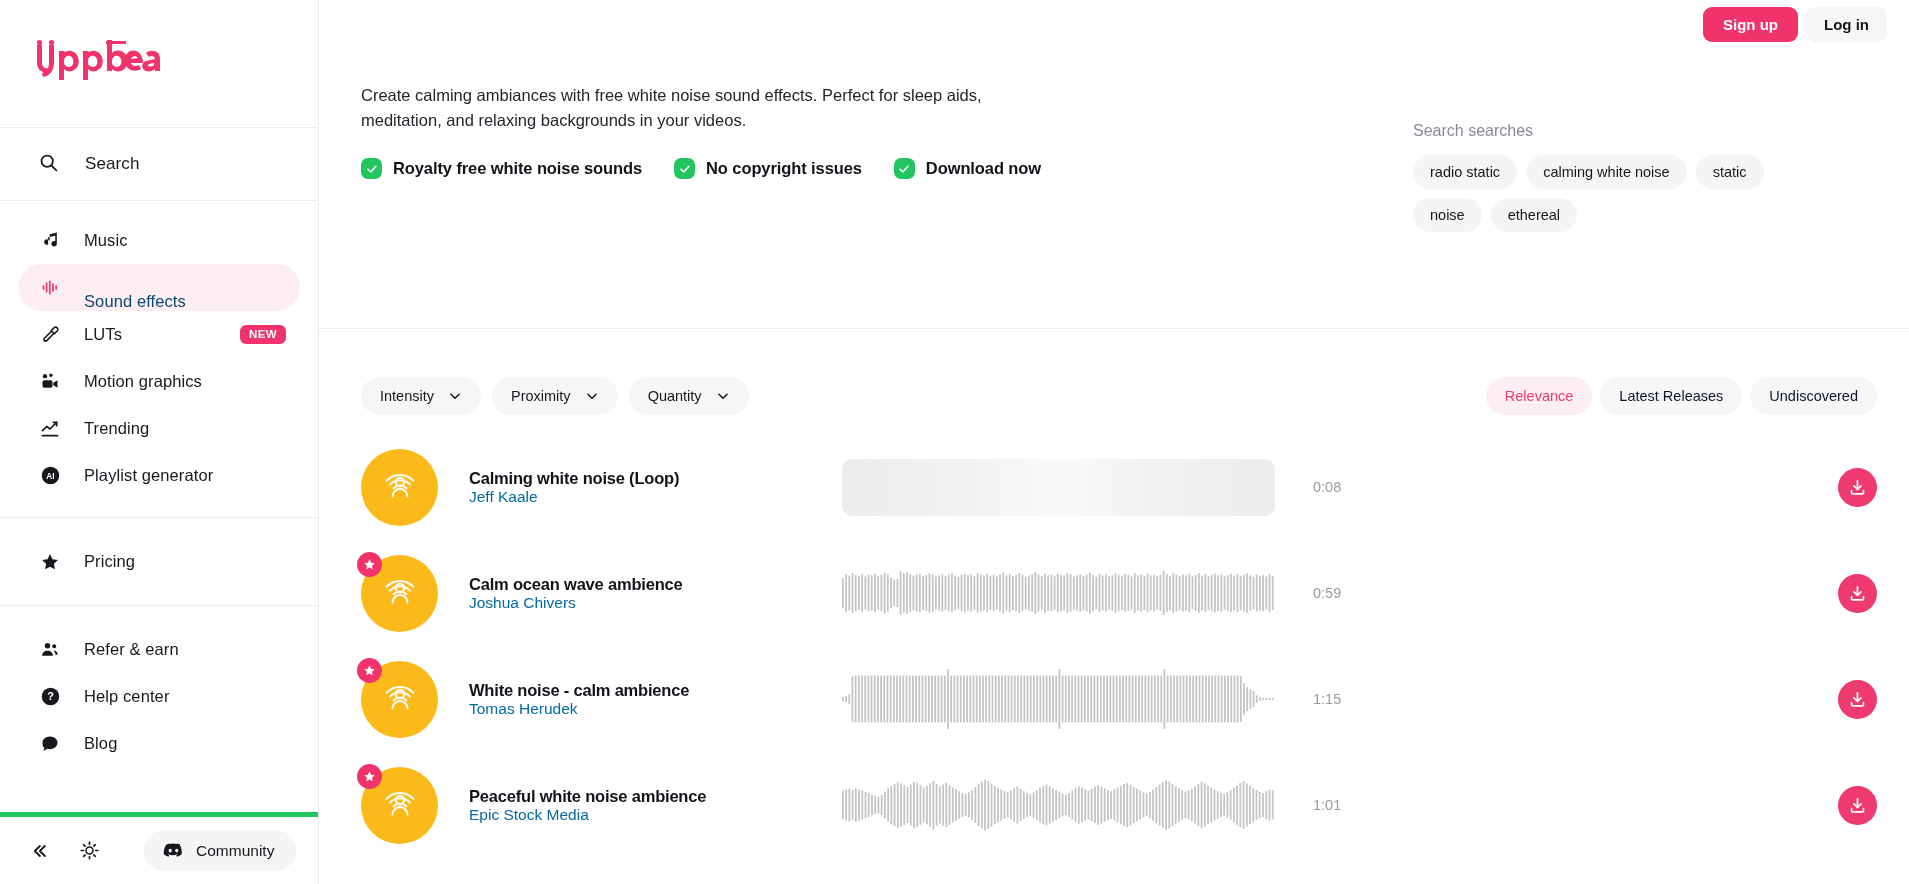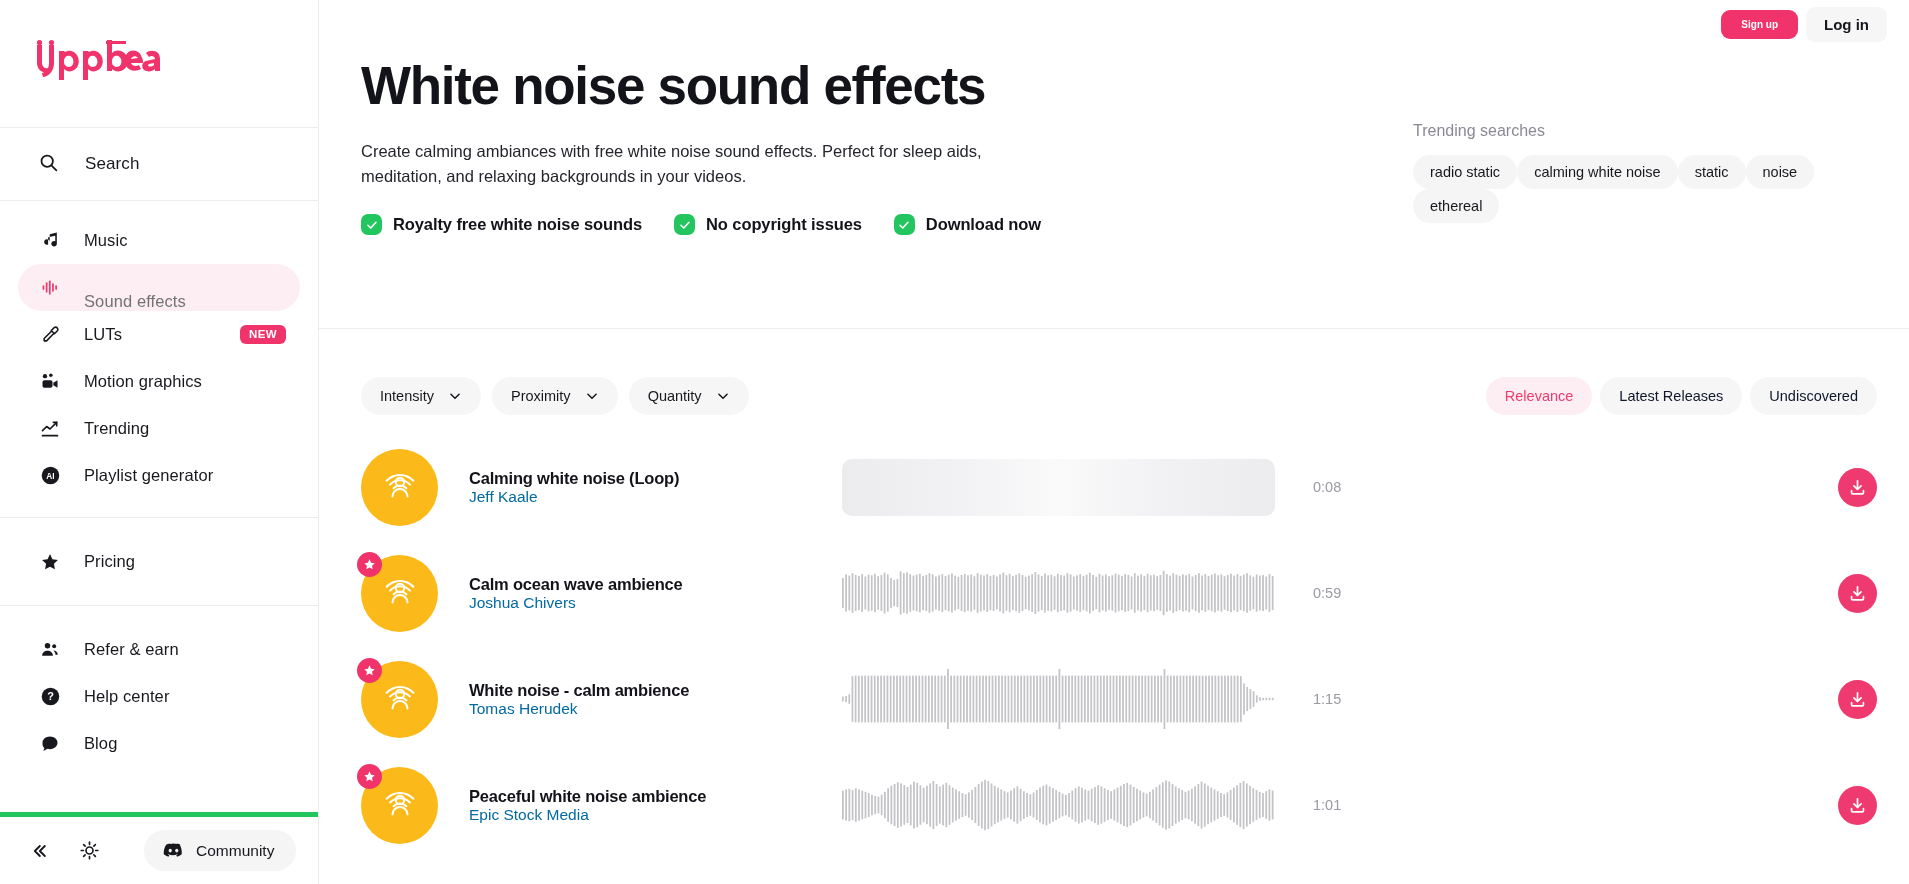--- a/index.html
+++ b/index.html
@@ -41,21 +41,21 @@
 
   .nav-group { padding: 16px 18px 18px 18px; border-bottom: 1px solid #ececec; }
   .nav-item {
     display: flex; align-items: center;
     height: 47px; padding: 0 14px 0 21px;
     border-radius: 24px; cursor: pointer; position: relative;
   }
   .nav-item .ico { width: 22px; height: 22px; display: flex; align-items: center; justify-content: center; flex: 0 0 22px;}
   .nav-item .lbl { font-size: 16.5px; color: #18181f; margin-left: 23px; letter-spacing: .1px; white-space: nowrap;}
   .nav-item.active { background: #fdeef3; }
-  .nav-item.active .lbl { color: #737373; margin-top: 28px; }
+  .nav-item.active .lbl { color: #0c4a6e; margin-top: 28px; }
   .badge-new {
     margin-left: auto; background: #f0336b; color: #fff;
     font-size: 11.5px; font-weight: bold; letter-spacing: .4px;
     padding: 4px 9px; border-radius: 6px; line-height: 1;
   }
   .nav-mid { padding: 20px 18px; border-bottom: 1px solid #ececec; }
   .nav-bottom { padding: 20px 18px; }
 
   .sidebar-footer {
     margin-top: auto;
@@ -81,21 +81,21 @@
   
   .main { flex: 1; height: 884px; position: relative; overflow: hidden; background: #fff; }
 
   .topbar {
     position: absolute; top: 0; right: 0;
     height: 48px; display: flex; align-items: center; gap: 8px;
     padding-right: 22px; z-index: 5;
   }
   .btn-signup {
     background: #f0336b; color: #fff; border: none;
-    font-size: 10px; font-weight: bold;
+    font-size: 15px; font-weight: bold;
     padding: 9px 20px; border-radius: 9px; cursor: pointer;
     font-family: "Liberation Sans", sans-serif;
   }
   .btn-login {
     background: #f6f6f7; color: #18181f; border: none;
     font-size: 15px; font-weight: bold;
     padding: 9px 18px; border-radius: 9px; cursor: pointer;
     font-family: "Liberation Sans", sans-serif;
   }
 
@@ -117,21 +117,21 @@
   .bullets { display: flex; align-items: center; gap: 32px; margin-top: 25px; }
   .bullet { display: flex; align-items: center; gap: 11px; }
   .check-box {
     width: 21px; height: 21px; border-radius: 7px; background: #22c55e;
     display: flex; align-items: center; justify-content: center; flex: 0 0 21px;
   }
   .bullet .lbl { font-size: 16.5px; font-weight: bold; color: #13131a; letter-spacing: -.1px;}
 
   .hero-right { margin-left: 22px; padding-top: 64px; }
   .related-title { font-size: 16px; color: #8a8a96; margin-bottom: 15px; }
-  .chips { display: flex; flex-wrap: wrap; max-width: 420px; }
+  .chips { display: flex; flex-wrap: wrap; gap: 9px; max-width: 420px; }
   .chip {
     background: #f5f5f6; border: none; border-radius: 20px;
     padding: 9px 17px; font-size: 14.5px; color: #18181f; cursor: pointer;
     font-family: "Liberation Sans", sans-serif; white-space: nowrap;
   }
 
   
   .filterbar {
     display: flex; align-items: center;
     padding: 48px 32px 0 42px;
@@ -364,21 +364,20 @@
 
   <main class="main">
 
     <div class="topbar">
       <button class="btn-signup">Sign up</button>
       <button class="btn-login">Log in</button>
     </div>
 
     <section class="hero">
       <div class="hero-left">
-        <h1 class="page-title">White noise sound effects</h1>
         <p class="hero-desc">Create calming ambiances with free white noise sound effects. Perfect for sleep aids, meditation, and relaxing backgrounds in your videos.</p>
         <div class="bullets">
           <div class="bullet">
             <span class="check-box">
               <svg width="12" height="12" viewBox="0 0 24 24" fill="none" stroke="#fff" stroke-width="3.2" stroke-linecap="round" stroke-linejoin="round">
                   <polyline points="4,12.5 9.5,18 20,6.5"></polyline>
                 </svg>
             </span>
             <span class="lbl">Royalty free white noise sounds</span>
           </div>
@@ -395,21 +394,21 @@
               <svg width="12" height="12" viewBox="0 0 24 24" fill="none" stroke="#fff" stroke-width="3.2" stroke-linecap="round" stroke-linejoin="round">
                   <polyline points="4,12.5 9.5,18 20,6.5"></polyline>
                 </svg>
             </span>
             <span class="lbl">Download now</span>
           </div>
         </div>
       </div>
 
       <div class="hero-right">
-        <div class="related-title">Trending searches</div>
+        <div class="related-title">Search searches</div>
         <div class="chips">
           <button class="chip">radio static</button>
           <button class="chip">calming white noise</button>
           <button class="chip">static</button>
           <button class="chip">noise</button>
           <button class="chip">ethereal</button>
         </div>
       </div>
     </section>
 

